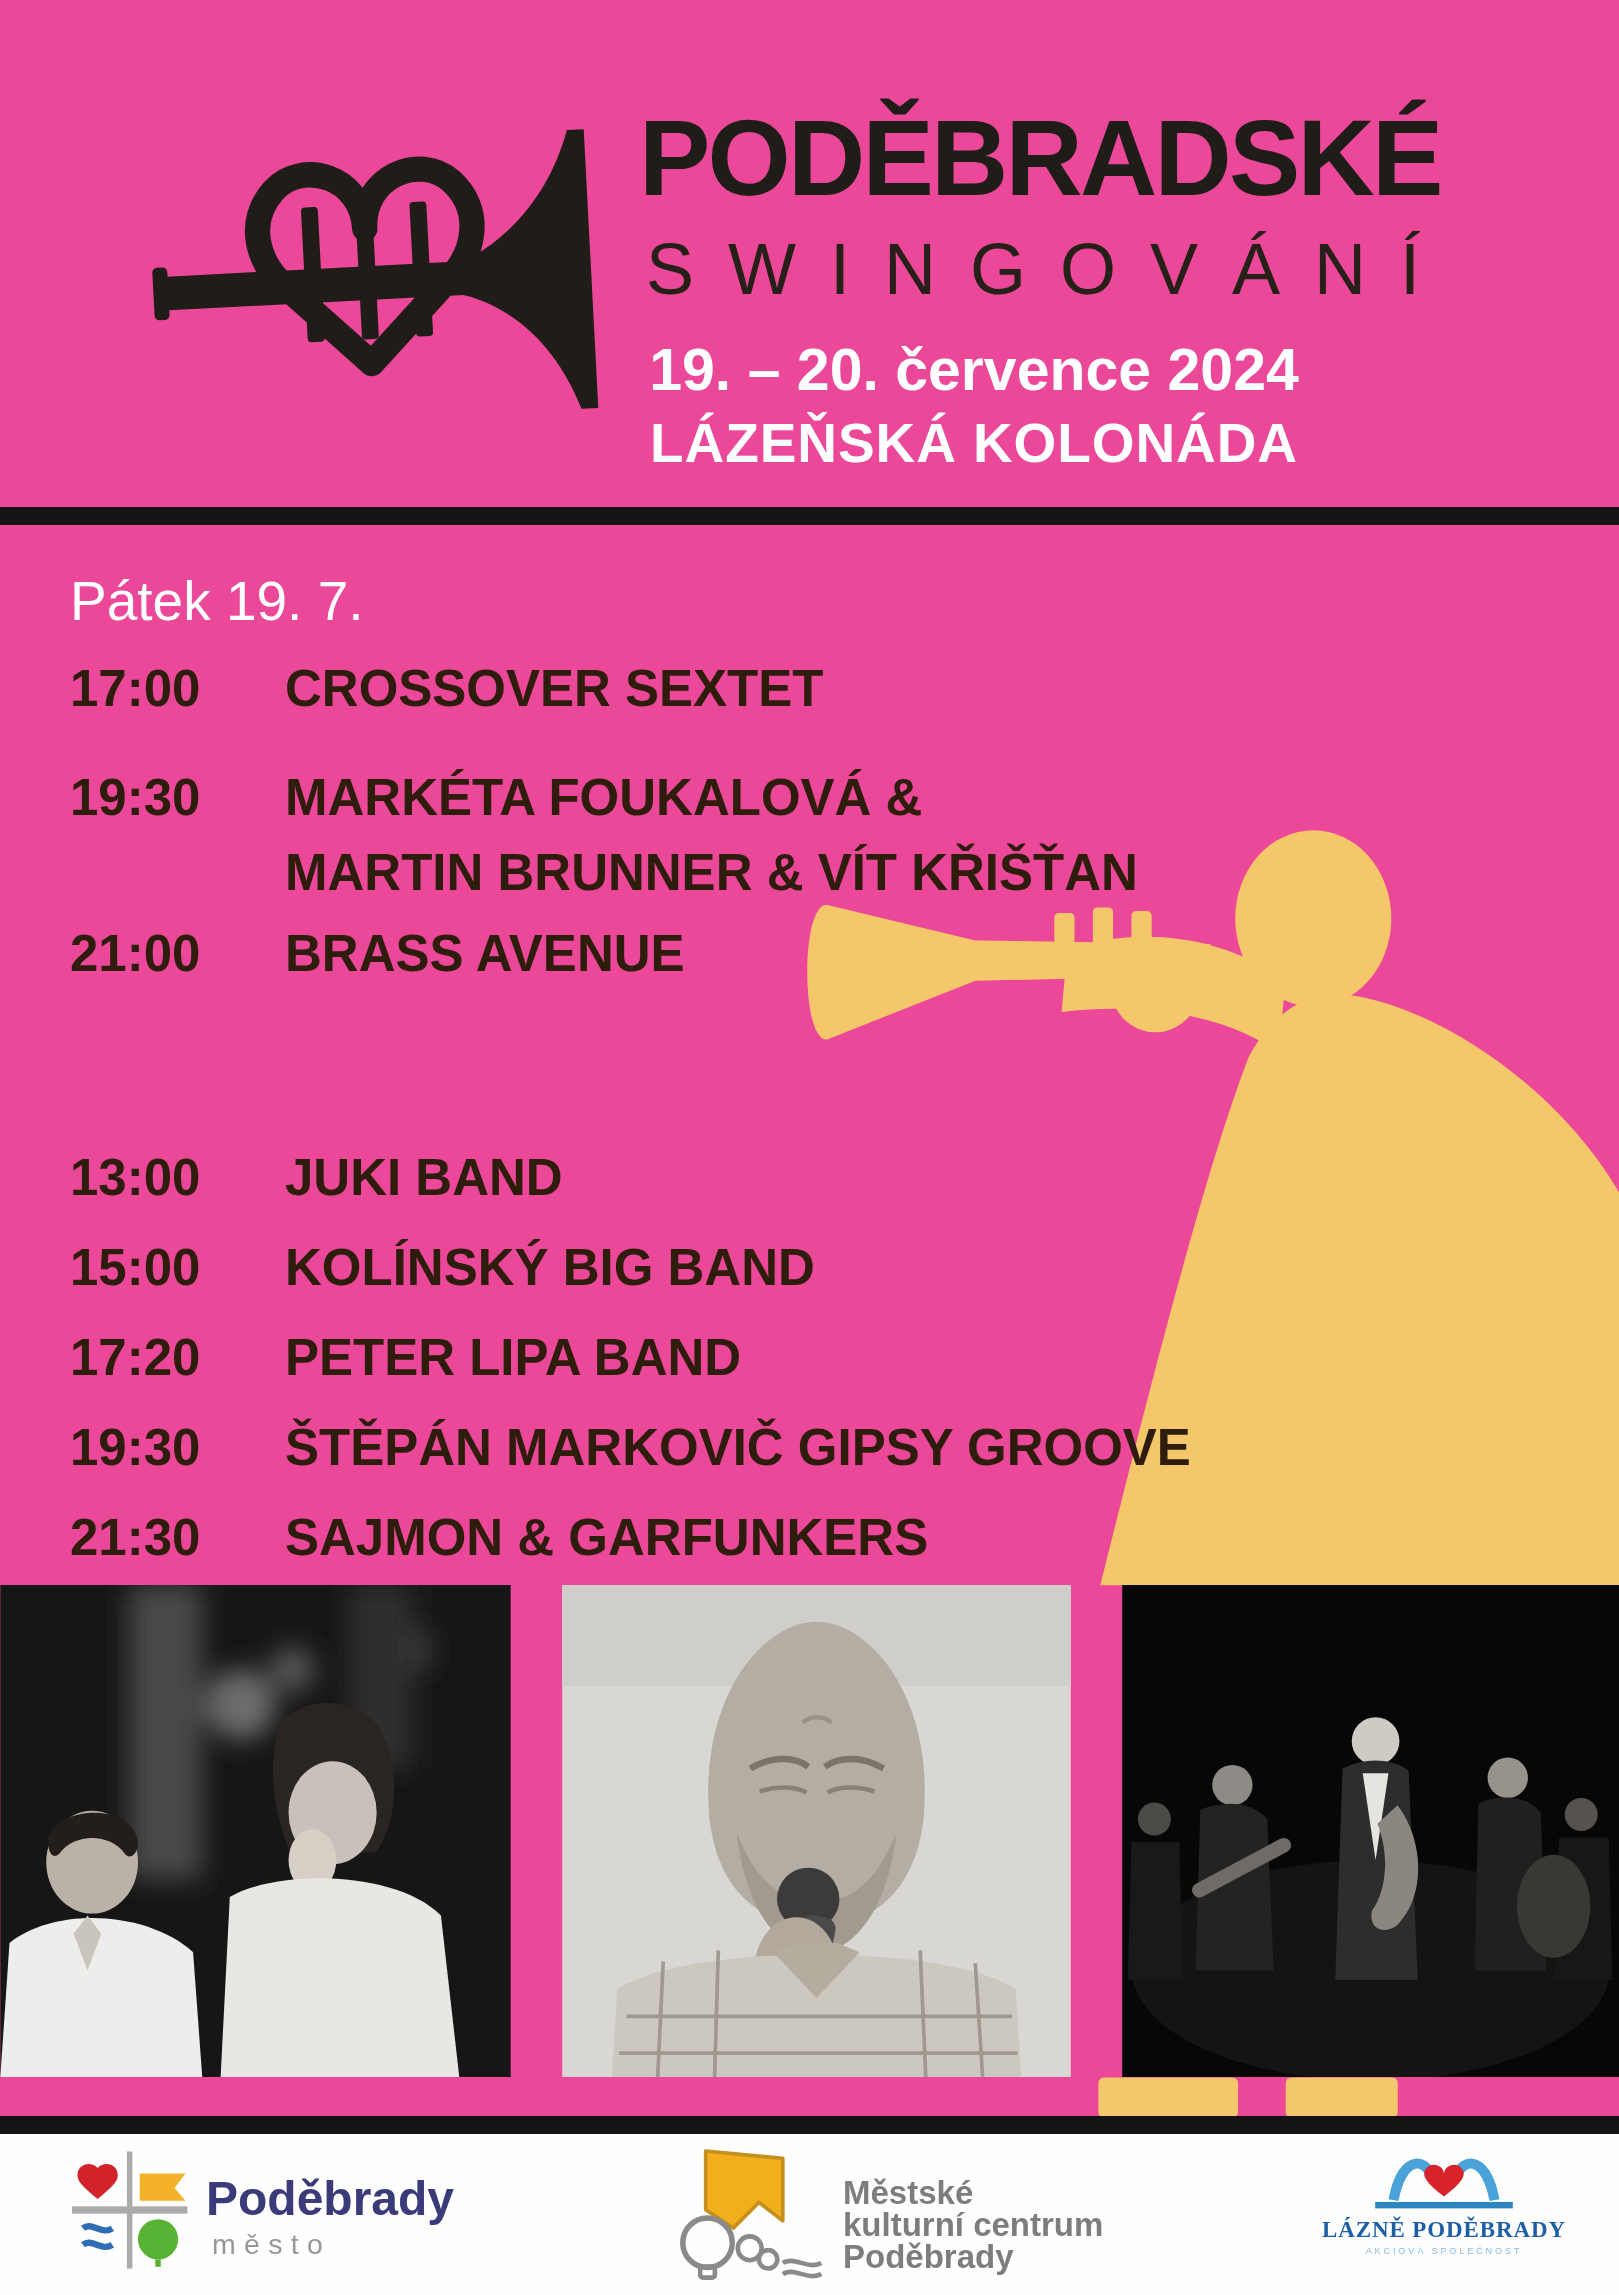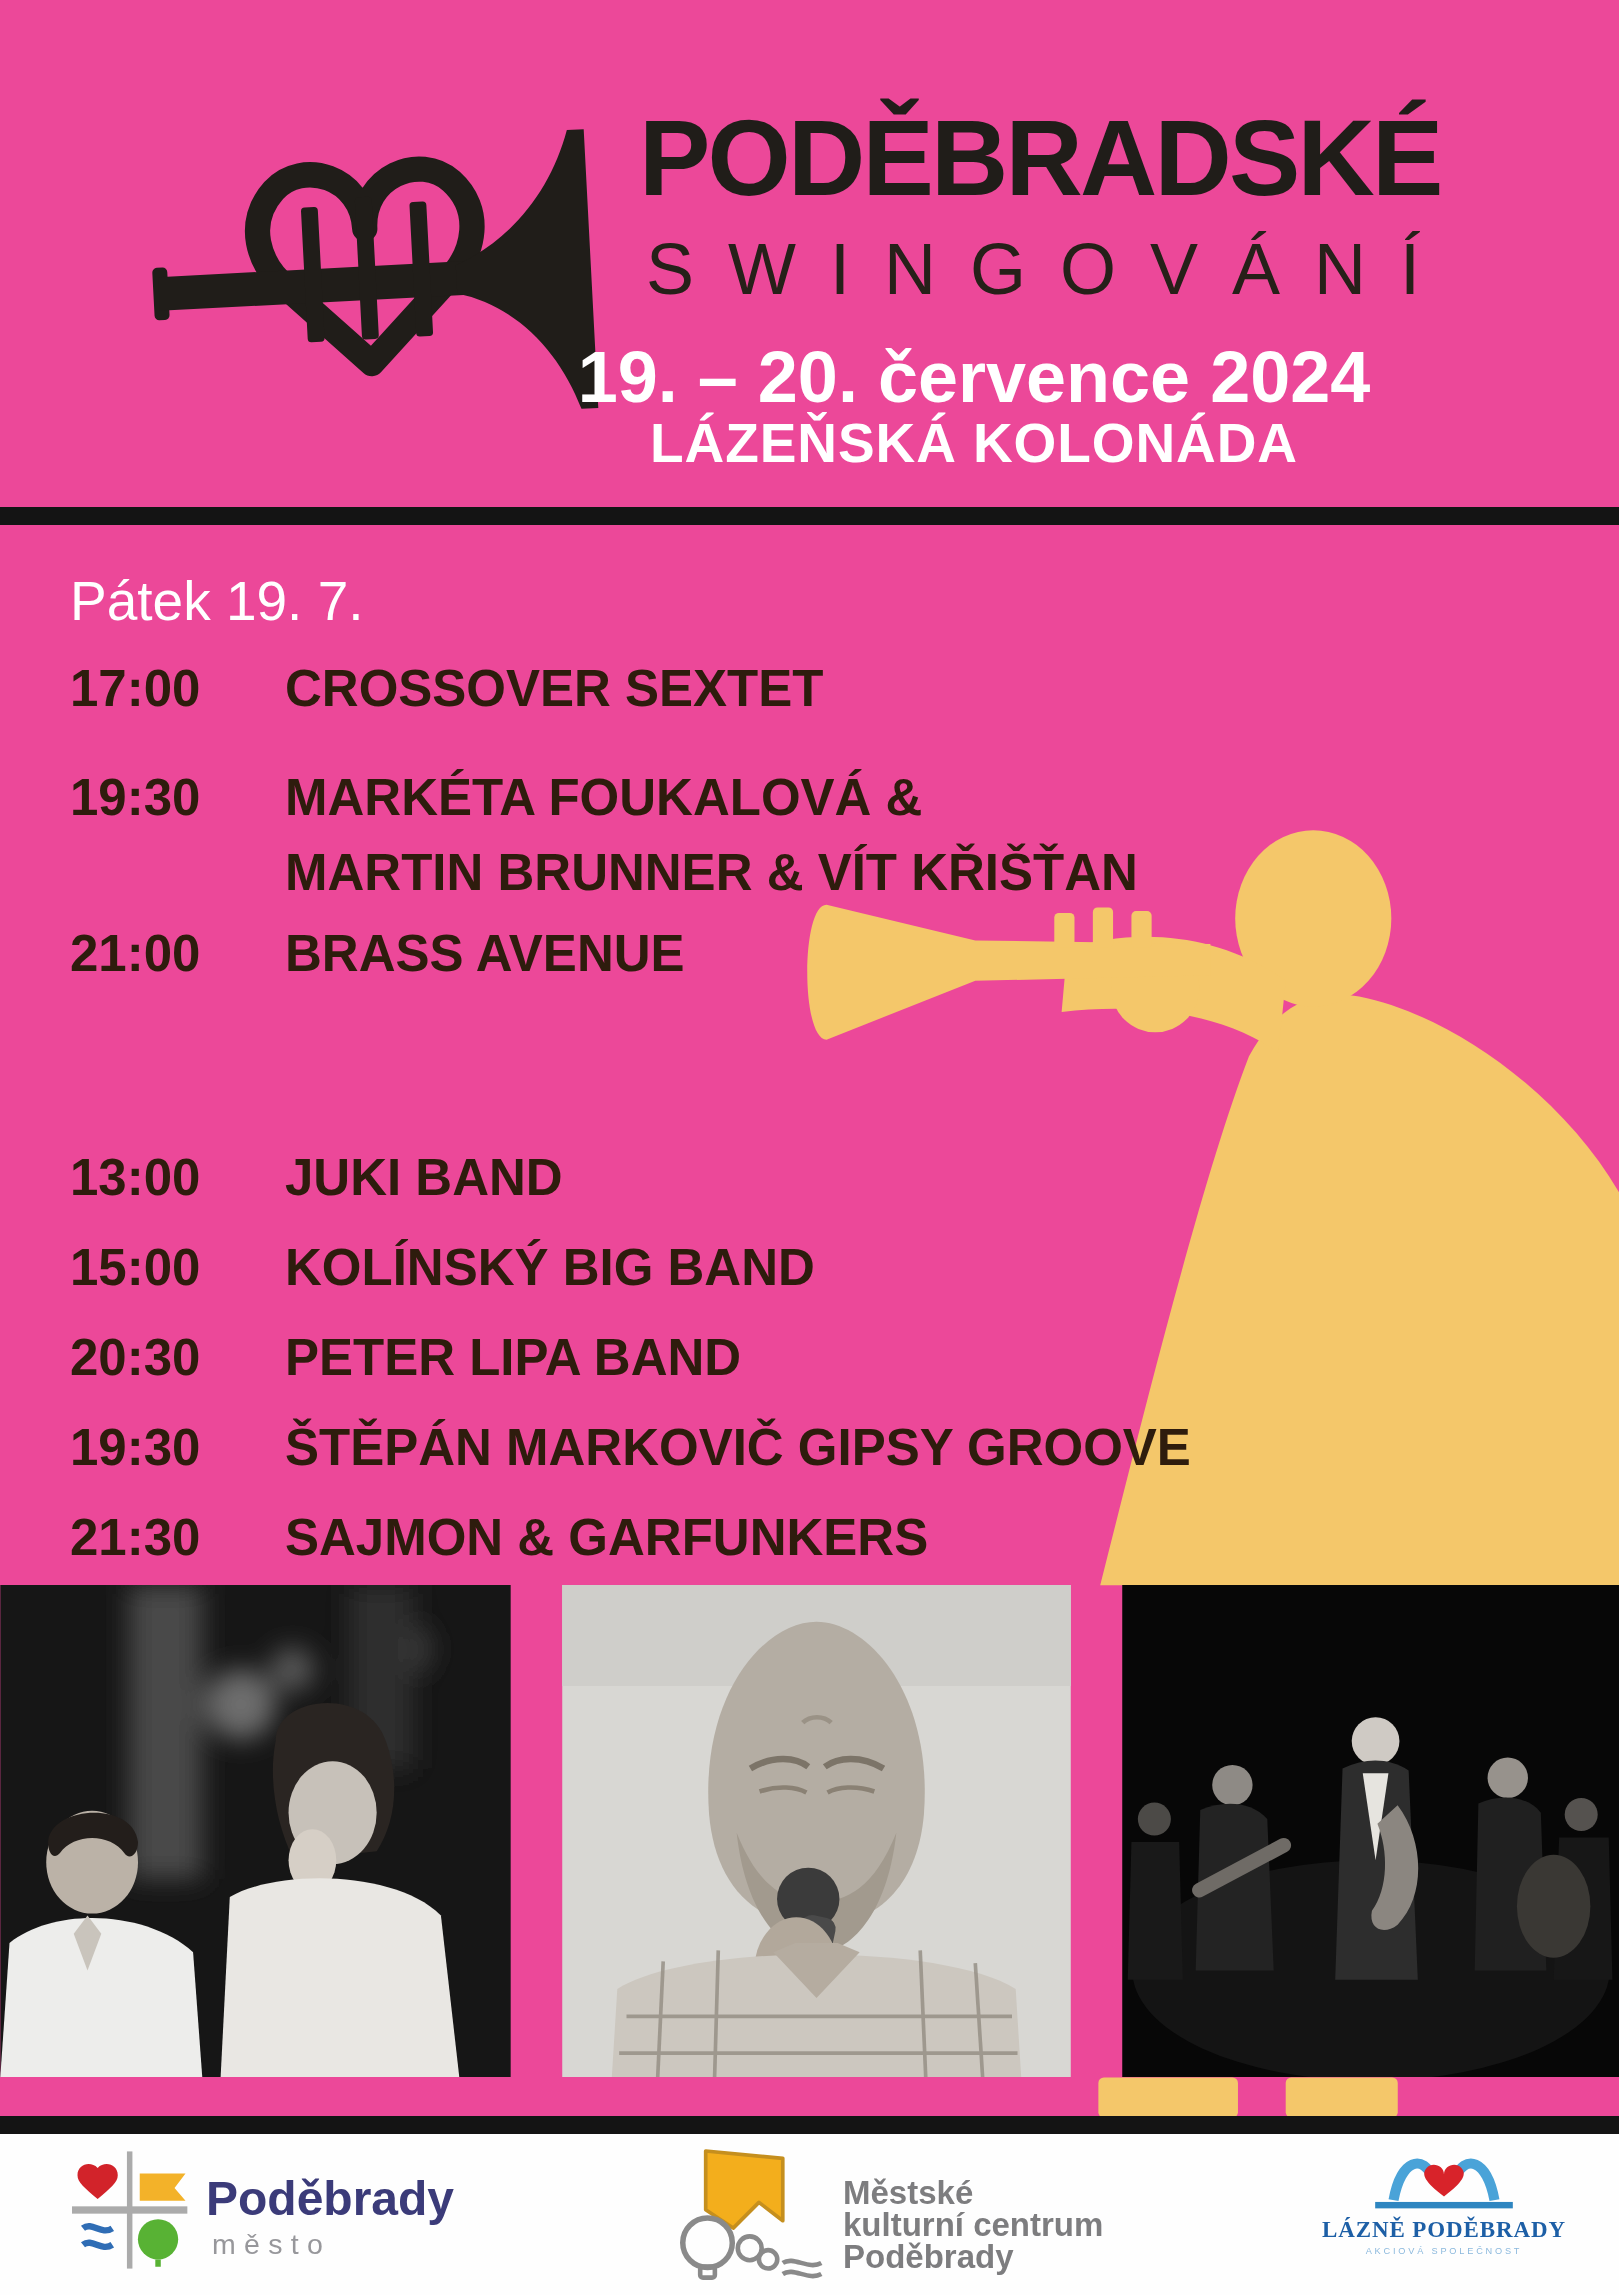--- a/index.html
+++ b/index.html
@@ -14,21 +14,21 @@
     position:absolute; left:639px; top:96px;
     font-size:107px; font-weight:bold; letter-spacing:-2.8px; color:#201d19;
     white-space:nowrap;
   }
   .title2{
     position:absolute; left:646px; top:228px;
     font-size:72px; font-weight:400; letter-spacing:34px; color:#262019;
     white-space:nowrap;
   }
   .head-center{position:absolute; left:331px; width:1286px; text-align:center; color:#ffffff; white-space:nowrap;}
-  .date-line{top:336px; font-size:72px; font-weight:bold;}
+  .date-line{top:336px; font-size:59px; font-weight:bold;}
   .venue-line{top:411px; font-size:55px; font-weight:bold; letter-spacing:0.9px;}
   .bar{position:absolute; left:0; width:1620px; background:#141414;}
   .bar-top{top:507px; height:18.4px;}
   .bar-bottom{top:2116px; height:18.4px;}
   
   .silhouette{position:absolute; left:0; top:0; width:1620px; height:2296px; pointer-events:none;}
   
   .day-heading{
     position:absolute; left:70px; color:#ffffff; font-size:55px; font-weight:normal;
     white-space:nowrap;
@@ -122,21 +122,21 @@
   </div>
 
 
   <div class="ev" style="top:1148px">
     <span class="time">13:00</span><span class="band">JUKI BAND</span>
   </div>
   <div class="ev" style="top:1238px">
     <span class="time">15:00</span><span class="band">KOLÍNSKÝ BIG BAND</span>
   </div>
   <div class="ev" style="top:1328px">
-    <span class="time">20:30</span><span class="band">PETER LIPA BAND</span>
+    <span class="time">17:20</span><span class="band">PETER LIPA BAND</span>
   </div>
   <div class="ev" style="top:1418px">
     <span class="time">19:30</span><span class="band">ŠTĚPÁN MARKOVIČ GIPSY GROOVE</span>
   </div>
   <div class="ev" style="top:1508px">
     <span class="time">21:30</span><span class="band">SAJMON &amp; GARFUNKERS</span>
   </div>
 
   <div class="photo photo1">
     <svg width="511" height="492" viewBox="0 0 556 536">

